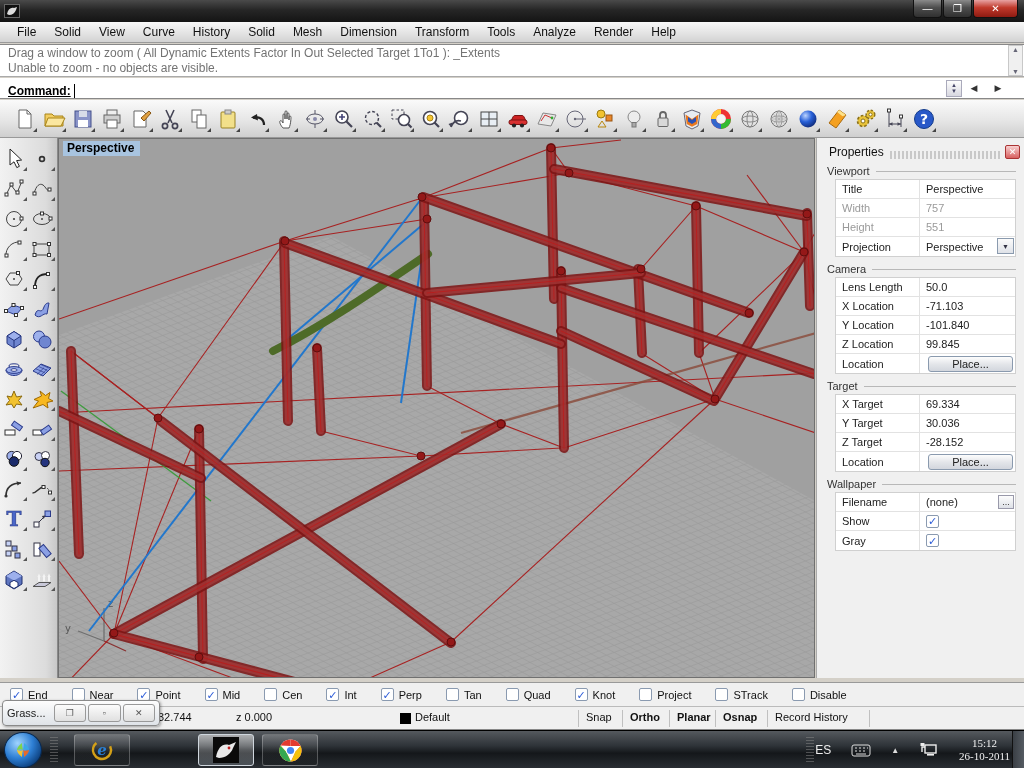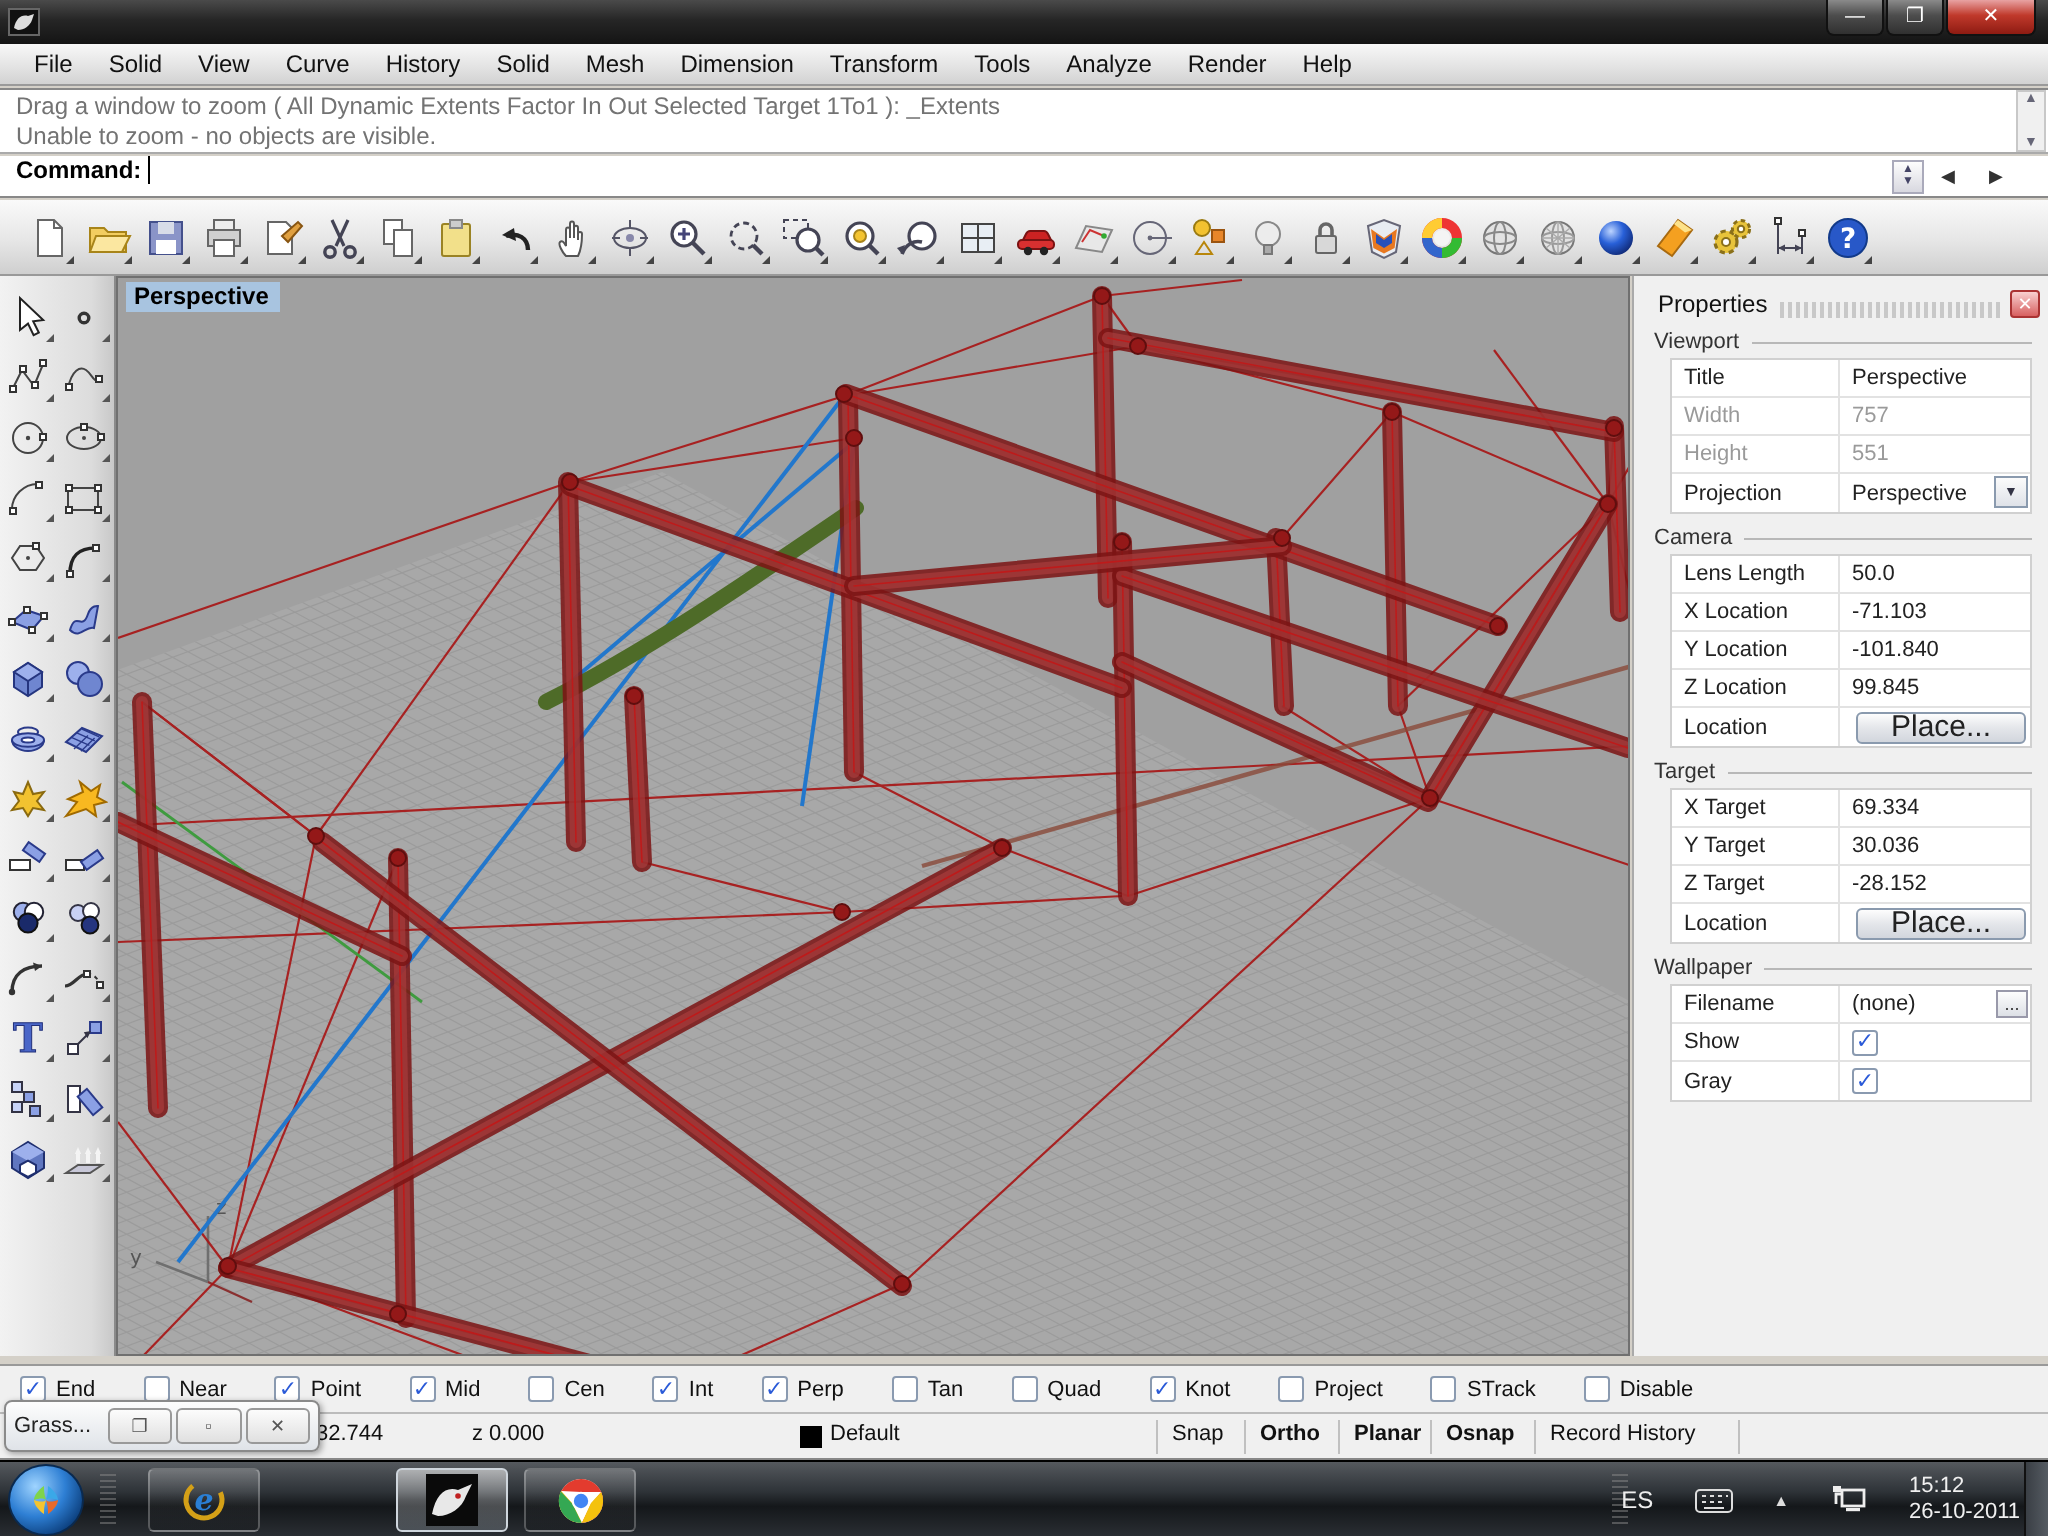--- a/index.html
+++ b/index.html
@@ -27,21 +27,21 @@
     border-bottom:1px solid #9a9a9a; display:flex; align-items:center; padding-left:8px; }
   .menu-item { padding:2px 9px; color:#111; font-size:12px; }
 
   
   #cmd-history { left:0; top:44px; width:1024px; height:33px; background:#fff;
     border-top:1px solid #888; border-bottom:1px solid #aaa; padding:1px 4px 0 8px;
     color:#737373; font-size:12px; line-height:15px; }
   #cmd-scroll { left:1008px; top:45px; width:15px; height:31px; background:#f0f0f0; border:1px solid #c8c8c8;
     display:flex; flex-direction:column; justify-content:space-between; align-items:center; font-size:7px; color:#667; }
   #cmd-line { left:0; top:78px; width:1024px; height:21px; background:#fff; border-bottom:1px solid #888;
-    display:flex; align-items:flex-start; padding-left:8px; font-size:12px; }
+    display:flex; align-items:flex-end; padding-left:8px; font-size:12px;text-decoration:underline; }
   #cmd-prompt { font-weight:bold; }
   #caret { width:1px; height:14px; background:#000; margin-left:3px; }
   #cmd-ctrls { position:absolute; right:14px; top:1px; display:flex; align-items:center; height:18px; }
   #cmd-ctrls .spin { width:16px; height:17px; border:1px solid #aab; background:linear-gradient(#fdfdfd,#d8d8e0);
     display:flex; flex-direction:column; align-items:center; justify-content:center; font-size:6px; color:#446; }
   #cmd-ctrls .arrowbtn { width:24px; height:17px; display:flex; align-items:center; justify-content:center; font-size:9px; color:#333; }
 
   
   #toolbar { left:0; top:100px; width:1024px; height:38px;
     background:linear-gradient(#fafafa,#e6e6e6 55%,#cfcfcf); border-bottom:1px solid #999;
@@ -72,21 +72,21 @@
     color:#fff; font-size:9px; font-weight:bold; display:flex; align-items:center; justify-content:center; border-radius:2px; }
   .sec-label { display:flex; align-items:center; margin:6px 8px 2px 10px; color:#333; }
   .sec-label .rule { flex:1; border-top:1px solid #b8b8b8; margin-left:6px; }
   .ptable { margin:2px 8px 0 18px; border:1px solid #d0d0d0; background:#fff; }
   .prow { display:flex; height:19px; border-bottom:1px solid #e2e2e2; align-items:center; }
   .prow:last-child { border-bottom:none; }
   .pcell-l { width:84px; padding-left:6px; border-right:1px solid #e2e2e2; height:100%; display:flex; align-items:center; }
   .pcell-r { flex:1; padding-left:6px; display:flex; align-items:center; height:100%; position:relative; }
   .prow.disabled { color:#9a9a9a; }
   .pbtn { margin:1px 2px; flex:1; height:16px; border:1px solid #8a9aae; border-radius:3px;
-    background:linear-gradient(#fdfdfd,#e4e6ea 50%,#d2d6dd); display:flex; align-items:center; justify-content:center; font-size:15px; color:#222; }
+    background:linear-gradient(#fdfdfd,#e4e6ea 50%,#d2d6dd); display:flex; align-items:center; justify-content:center; font-size:11px; color:#222; }
   .dropbtn { position:absolute; right:1px; top:1px; width:17px; height:16px; border:1px solid #8a9aae;
     background:linear-gradient(#fbfbfb,#dfe2e8); display:flex; align-items:center; justify-content:center; font-size:7px; color:#334; }
   .browsebtn { position:absolute; right:1px; top:2px; width:16px; height:14px; border:1px solid #99a;
     background:linear-gradient(#fdfdfd,#dde0e6); font-size:9px; display:flex; align-items:center; justify-content:center; color:#333; }
   .chk { width:13px; height:13px; background:#fff; border:1px solid #8a9ab0; border-radius:2px;
     display:flex; align-items:center; justify-content:center; font-size:11px; font-weight:bold; color:#2a5ad8; line-height:10px; }
 
   
   #osnap { left:0; top:682px; width:1024px; height:25px; background:#f0f0f0; border-top:1px solid #999; border-bottom:1px solid #bbb;
     display:flex; align-items:center; padding-left:10px; gap:24px; font-size:11px; color:#111; }
@@ -113,21 +113,21 @@
   #startorb { position:absolute; left:4px; top:1px; width:38px; height:36px; border-radius:50%;
     background:radial-gradient(circle at 35% 30%, #9fd4ff, #2e7fd4 45%, #0b3d7a 80%);
     border:1px solid #0a2a50; display:flex; align-items:center; justify-content:center; }
   .taskbtn { position:absolute; top:3px; width:56px; height:32px; border:1px solid rgba(255,255,255,.25); border-radius:3px;
     background:linear-gradient(rgba(255,255,255,.22),rgba(255,255,255,.06) 50%,rgba(0,0,0,.15));
     display:flex; align-items:center; justify-content:center; }
   .taskbtn.active { background:linear-gradient(rgba(255,255,255,.55),rgba(255,255,255,.25) 50%,rgba(160,170,180,.3)); border-color:#cfd6dd; }
   .tgrip { position:absolute; top:6px; width:8px; height:26px;
     background:repeating-linear-gradient(#888 0 1px, transparent 1px 3px); opacity:.5; }
   #tray { position:absolute; right:14px; top:0; height:38px; display:flex; align-items:center; gap:20px; color:#eee; }
-  #clockblock { font-size:11px; line-height:13px; color:#f0f0f0; }
+  #clockblock { text-align:center; font-size:11px; line-height:13px; color:#f0f0f0;font-family:Liberation Serif, serif; }
   #showdesk { position:absolute; right:0; top:0; width:12px; height:38px; background:linear-gradient(90deg,#3a3f45,#555b62); border-left:1px solid #111; }
 </style>
 </head>
 <body>
 
 <div id="titlebar" class="abs">
   <span id="title-icon">
     <svg width="12" height="10" viewBox="0 0 12 10">
         <path d="M1 8 C2 3 5 1 8 2 L11 1 L10 4 C9 7 6 9 3 9 Z" fill="#ddd"></path>
       </svg>

